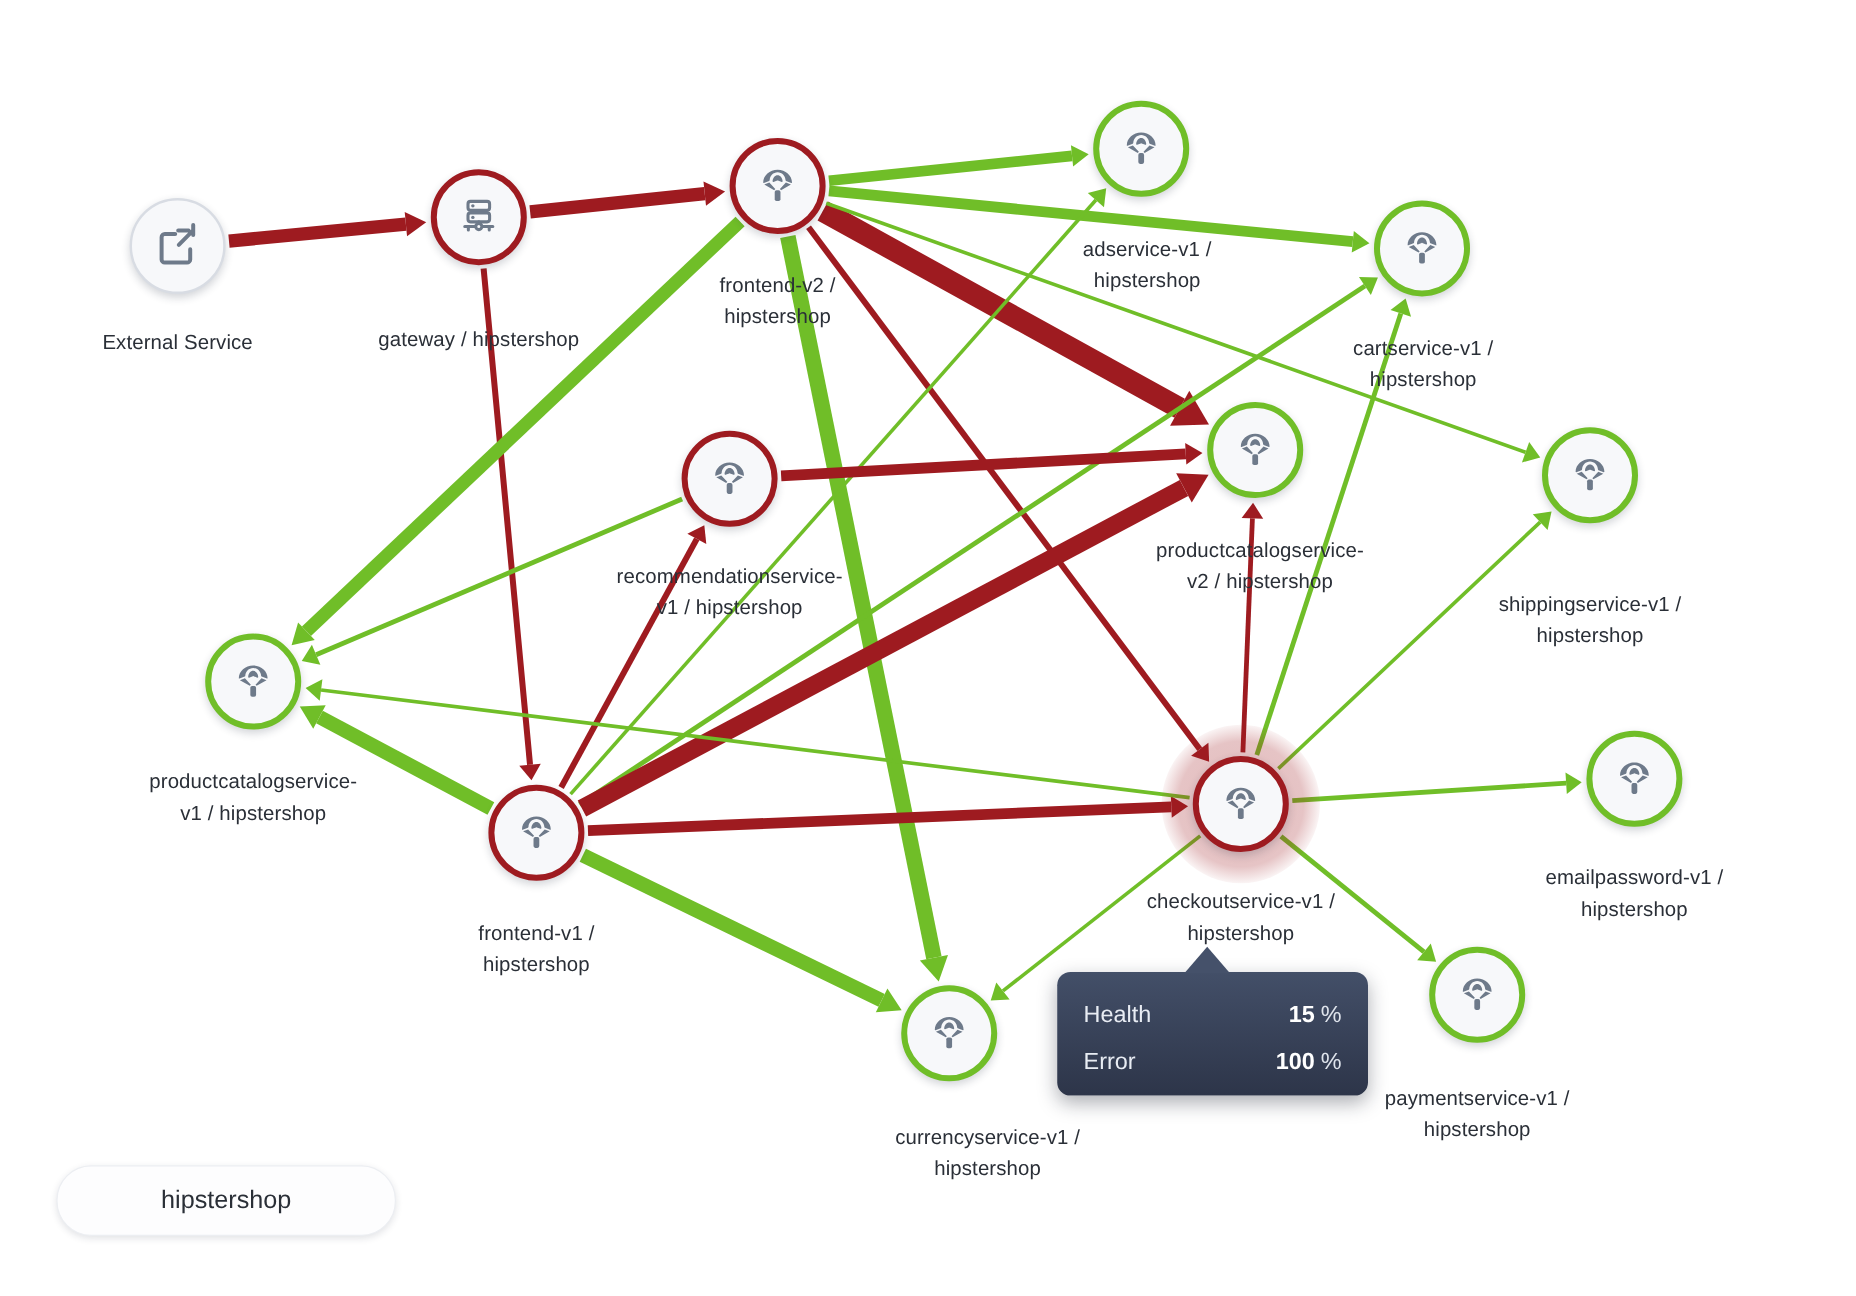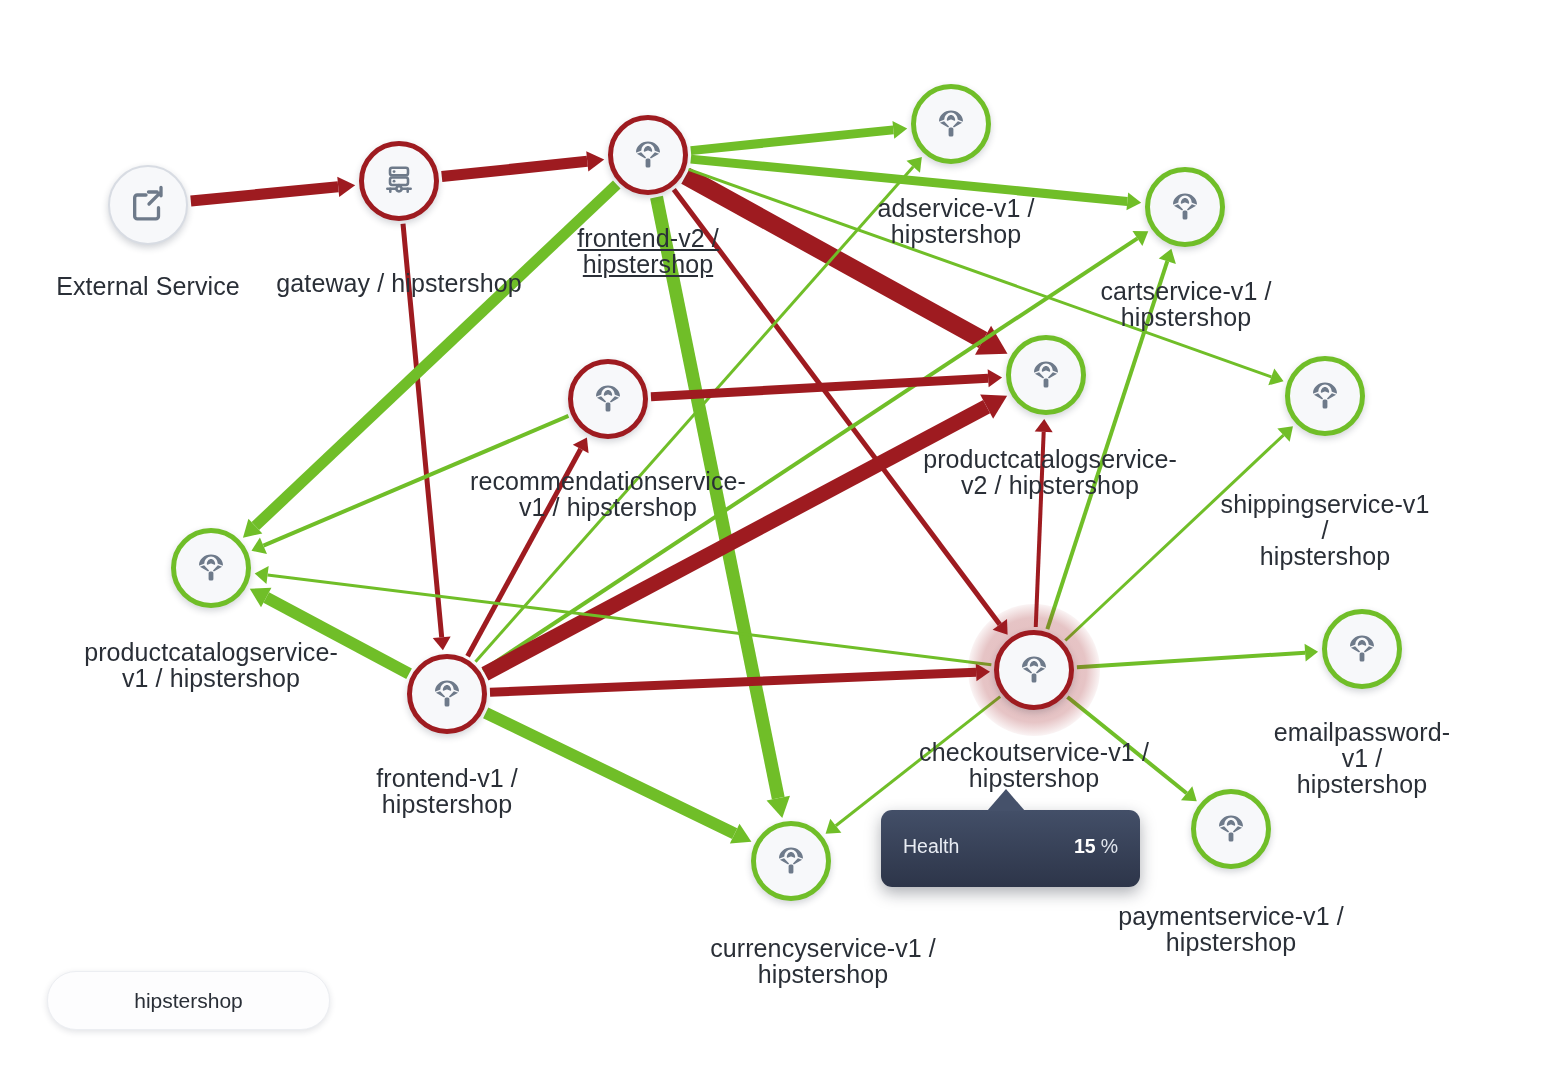--- a/index.html
+++ b/index.html
@@ -15,32 +15,32 @@
   .disc.err{border:5px solid #9e1b20;}
   .disc.ok{border:5px solid #70be28;}
   .disc.ext{border:2px solid #d8dce3;background:#f7f8fa;}
   .halo{position:absolute;left:50%;top:50%;transform:translate(-50%,-50%);
         width:132px;height:132px;border-radius:50%;
         background:radial-gradient(circle,rgba(158,27,32,.30) 0%,rgba(158,27,32,.26) 56%,rgba(158,27,32,0) 74%);
         pointer-events:none;}
   .disc svg{display:block;}
 
   .nlabel{position:absolute;transform:translateX(-50%);
-          text-align:center;color:#2a2f37;font-size:25px;line-height:26px;
+          text-align:center;color:#2a2f37;font-size:17px;line-height:26px;
           white-space:pre-line;letter-spacing:.1px;}
 
   .chip{position:absolute;left:47px;top:971px;width:281px;height:57px;
         border-radius:29px;background:#fdfdfe;border:1px solid #eceef2;
         box-shadow:0 2px 6px rgba(30,40,60,.13);
         display:flex;align-items:center;justify-content:center;
         color:#2a2f37;font-size:21px;}
 
   .tip{position:absolute;left:881px;top:810px;width:259px;
        background:linear-gradient(180deg,#434f68 0%,#2d3549 100%);
-       border-radius:11px;padding:16px 22px 22px 22px;box-sizing:border-box;
+       border-radius:11px;padding:16px 22px 9px 22px;box-sizing:border-box;
        box-shadow:0 6px 16px rgba(20,26,40,.35);}
   .tip:before{content:"";position:absolute;left:106px;top:-21px;
        width:0;height:0;border-left:19px solid transparent;
        border-right:19px solid transparent;border-bottom:22px solid #45516a;}
   .trow{display:flex;justify-content:space-between;align-items:baseline;
         color:#e8ecf3;font-size:19.5px;line-height:24px;padding:7.5px 0;}
   .tval{font-weight:bold;color:#ffffff;}
   .tunit{font-weight:normal;color:#dfe4ec;margin-left:5px;}
 </style>
 </head>
@@ -131,21 +131,21 @@
         <div class="disc err">
           <svg width="36" height="36" viewBox="0 0 24 24">
             <path fill="#6e7a8a" d="M12 3C7.6 3 4 6.2 4 10.1c0 .2.2.3.4.2l2.9-1.1c.2-.1.3-.3.3-.5C7.7 6.4 9.6 4.4 12 4.4s4.3 2 4.4 4.3c0 .2.1.4.3.5l2.9 1.1c.2.1.4 0 .4-.2C20 6.2 16.4 3 12 3z"></path>
             <path fill="#6e7a8a" d="M9.2 9.4c.1-1.9 1.3-3.4 2.8-3.4s2.7 1.5 2.8 3.4c0 .3-.3.5-.5.4l-2.1-.8c-.1-.1-.3-.1-.4 0l-2.1.8c-.2.1-.5-.1-.5-.4z"></path>
             <path fill="#6e7a8a" d="M4.6 11.2l2.8-1.1 3.3 3.6-.6.6zM19.4 11.2l-2.8-1.1-3.3 3.6.6.6z"></path>
             <path fill="#6e7a8a" d="M11.2 10.6h1.6l2.3 3.5c.1.2 0 .5-.3.5h-5.6c-.3 0-.4-.3-.3-.5z" opacity="0"></path>
             <rect fill="#6e7a8a" x="10.4" y="14.4" width="3.2" height="6" rx="1"></rect>
           </svg>
         </div>
       </div>
-      <div class="nlabel" style="left: 648px; top: 225px; text-decoration: underline;">frontend-v2 /
+      <div class="nlabel" style="left: 648px; top: 225px;">frontend-v2 /
 hipstershop</div>
       <div class="node" style="left: 951px; top: 124px;">
         <div class="disc ok">
           <svg width="36" height="36" viewBox="0 0 24 24">
             <path fill="#6e7a8a" d="M12 3C7.6 3 4 6.2 4 10.1c0 .2.2.3.4.2l2.9-1.1c.2-.1.3-.3.3-.5C7.7 6.4 9.6 4.4 12 4.4s4.3 2 4.4 4.3c0 .2.1.4.3.5l2.9 1.1c.2.1.4 0 .4-.2C20 6.2 16.4 3 12 3z"></path>
             <path fill="#6e7a8a" d="M9.2 9.4c.1-1.9 1.3-3.4 2.8-3.4s2.7 1.5 2.8 3.4c0 .3-.3.5-.5.4l-2.1-.8c-.1-.1-.3-.1-.4 0l-2.1.8c-.2.1-.5-.1-.5-.4z"></path>
             <path fill="#6e7a8a" d="M4.6 11.2l2.8-1.1 3.3 3.6-.6.6zM19.4 11.2l-2.8-1.1-3.3 3.6.6.6z"></path>
             <path fill="#6e7a8a" d="M11.2 10.6h1.6l2.3 3.5c.1.2 0 .5-.3.5h-5.6c-.3 0-.4-.3-.3-.5z" opacity="0"></path>
             <rect fill="#6e7a8a" x="10.4" y="14.4" width="3.2" height="6" rx="1"></rect>
           </svg>
@@ -288,15 +288,19 @@
 
   <div class="chip">
     <span>hipstershop</span>
   </div>
 
   <div class="tip">
     <div class="trow">
       <span>Health</span>
       <span><b class="tval">15</b><span class="tunit">%</span></span>
     </div>
+    <div class="trow">
+      <span>Error</span>
+      <span><b class="tval">100</b><span class="tunit">%</span></span>
+    </div>
   </div>
 
 </div>
 
 </body></html>

